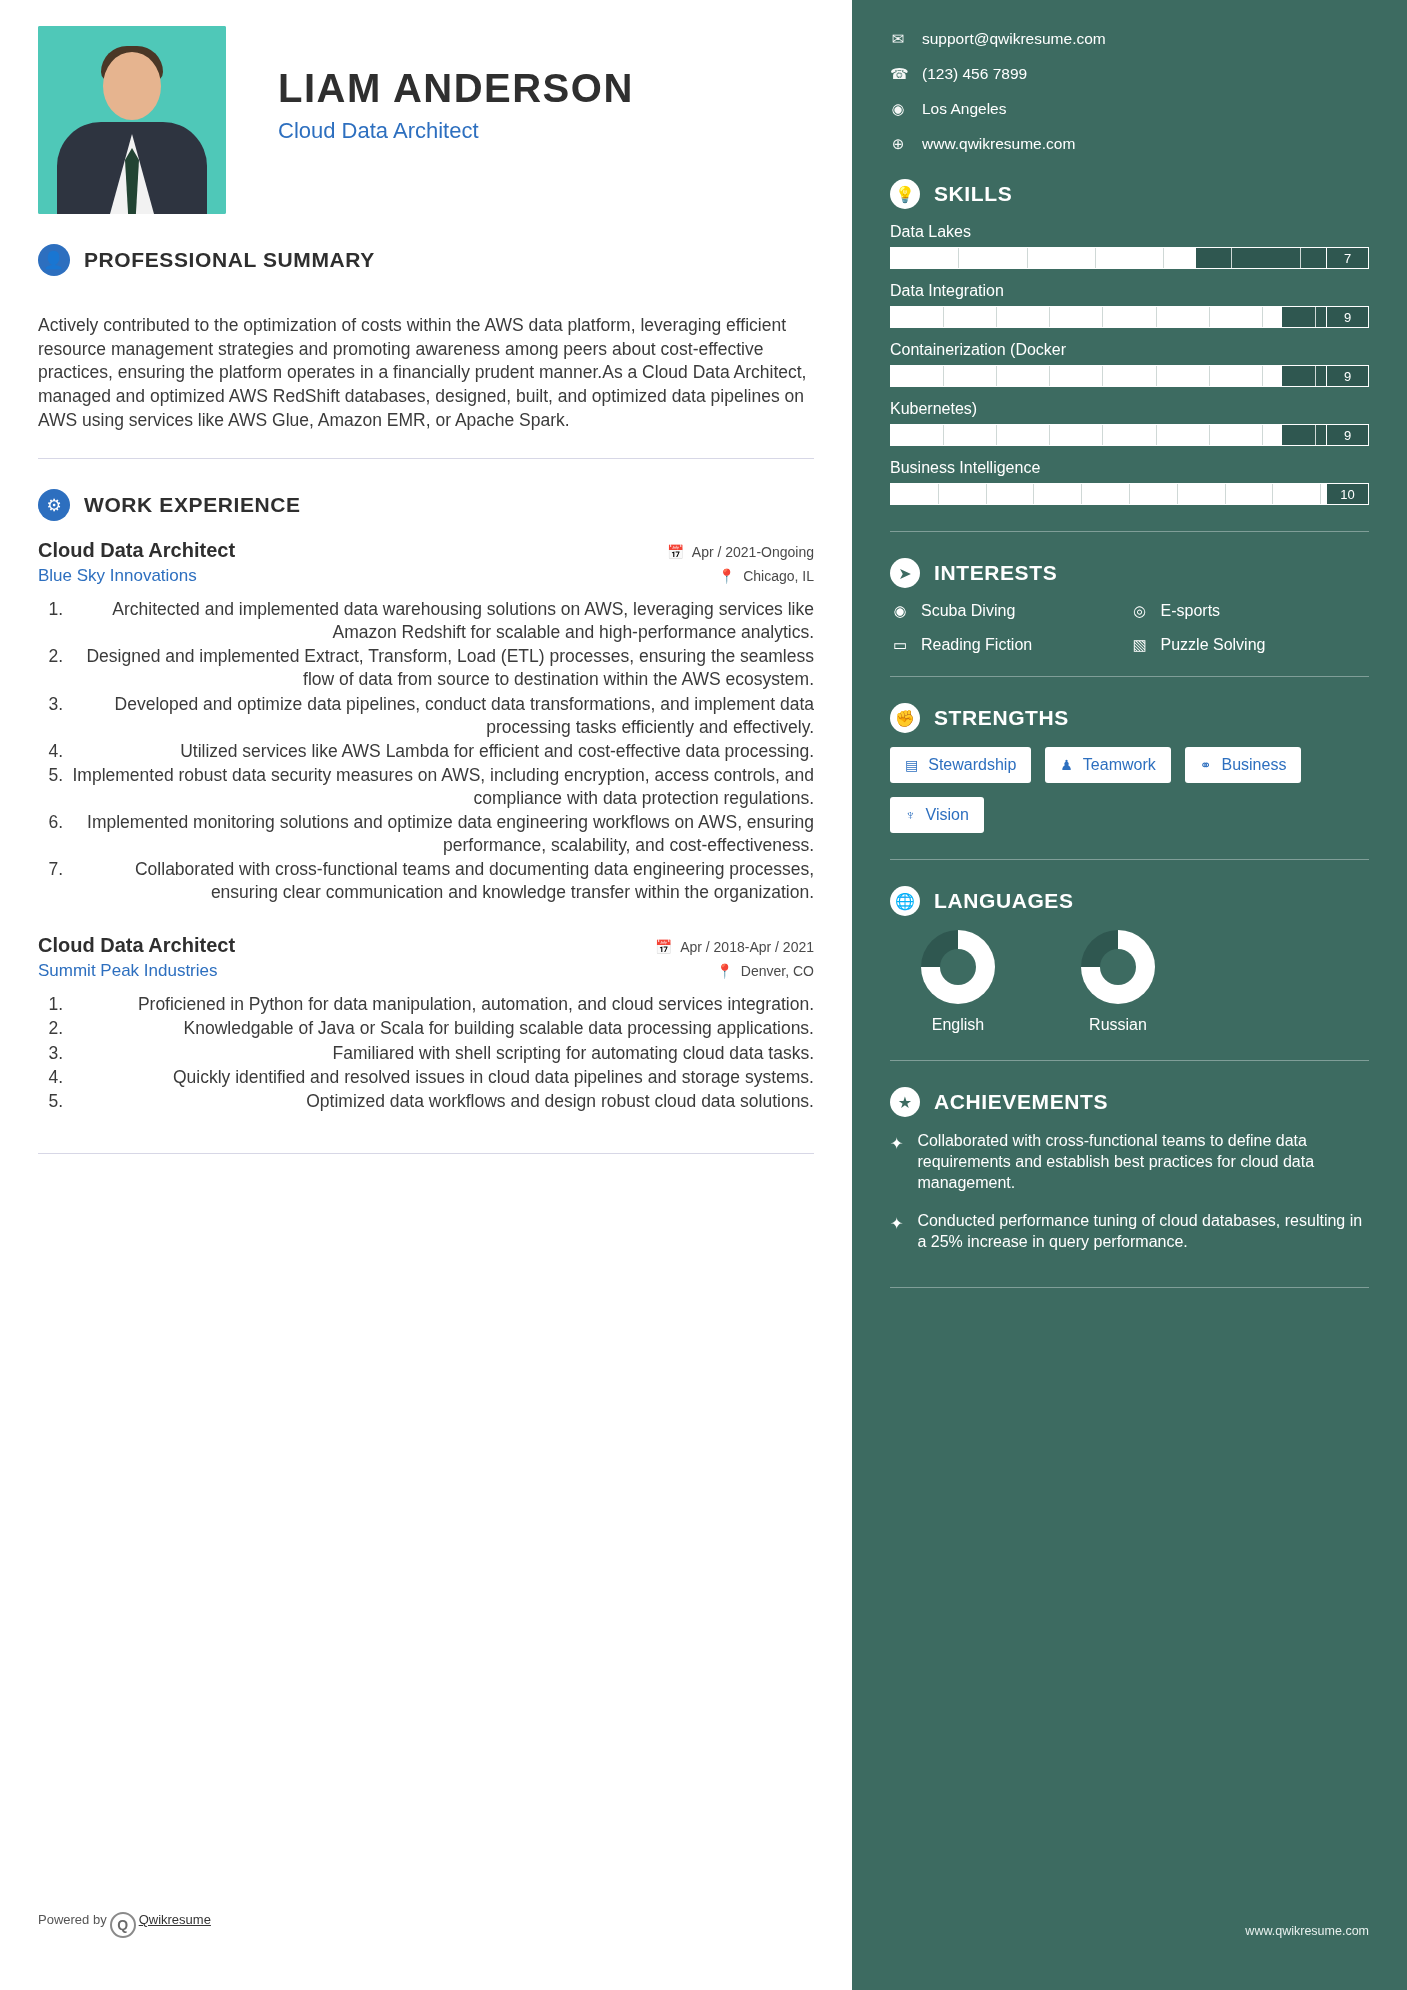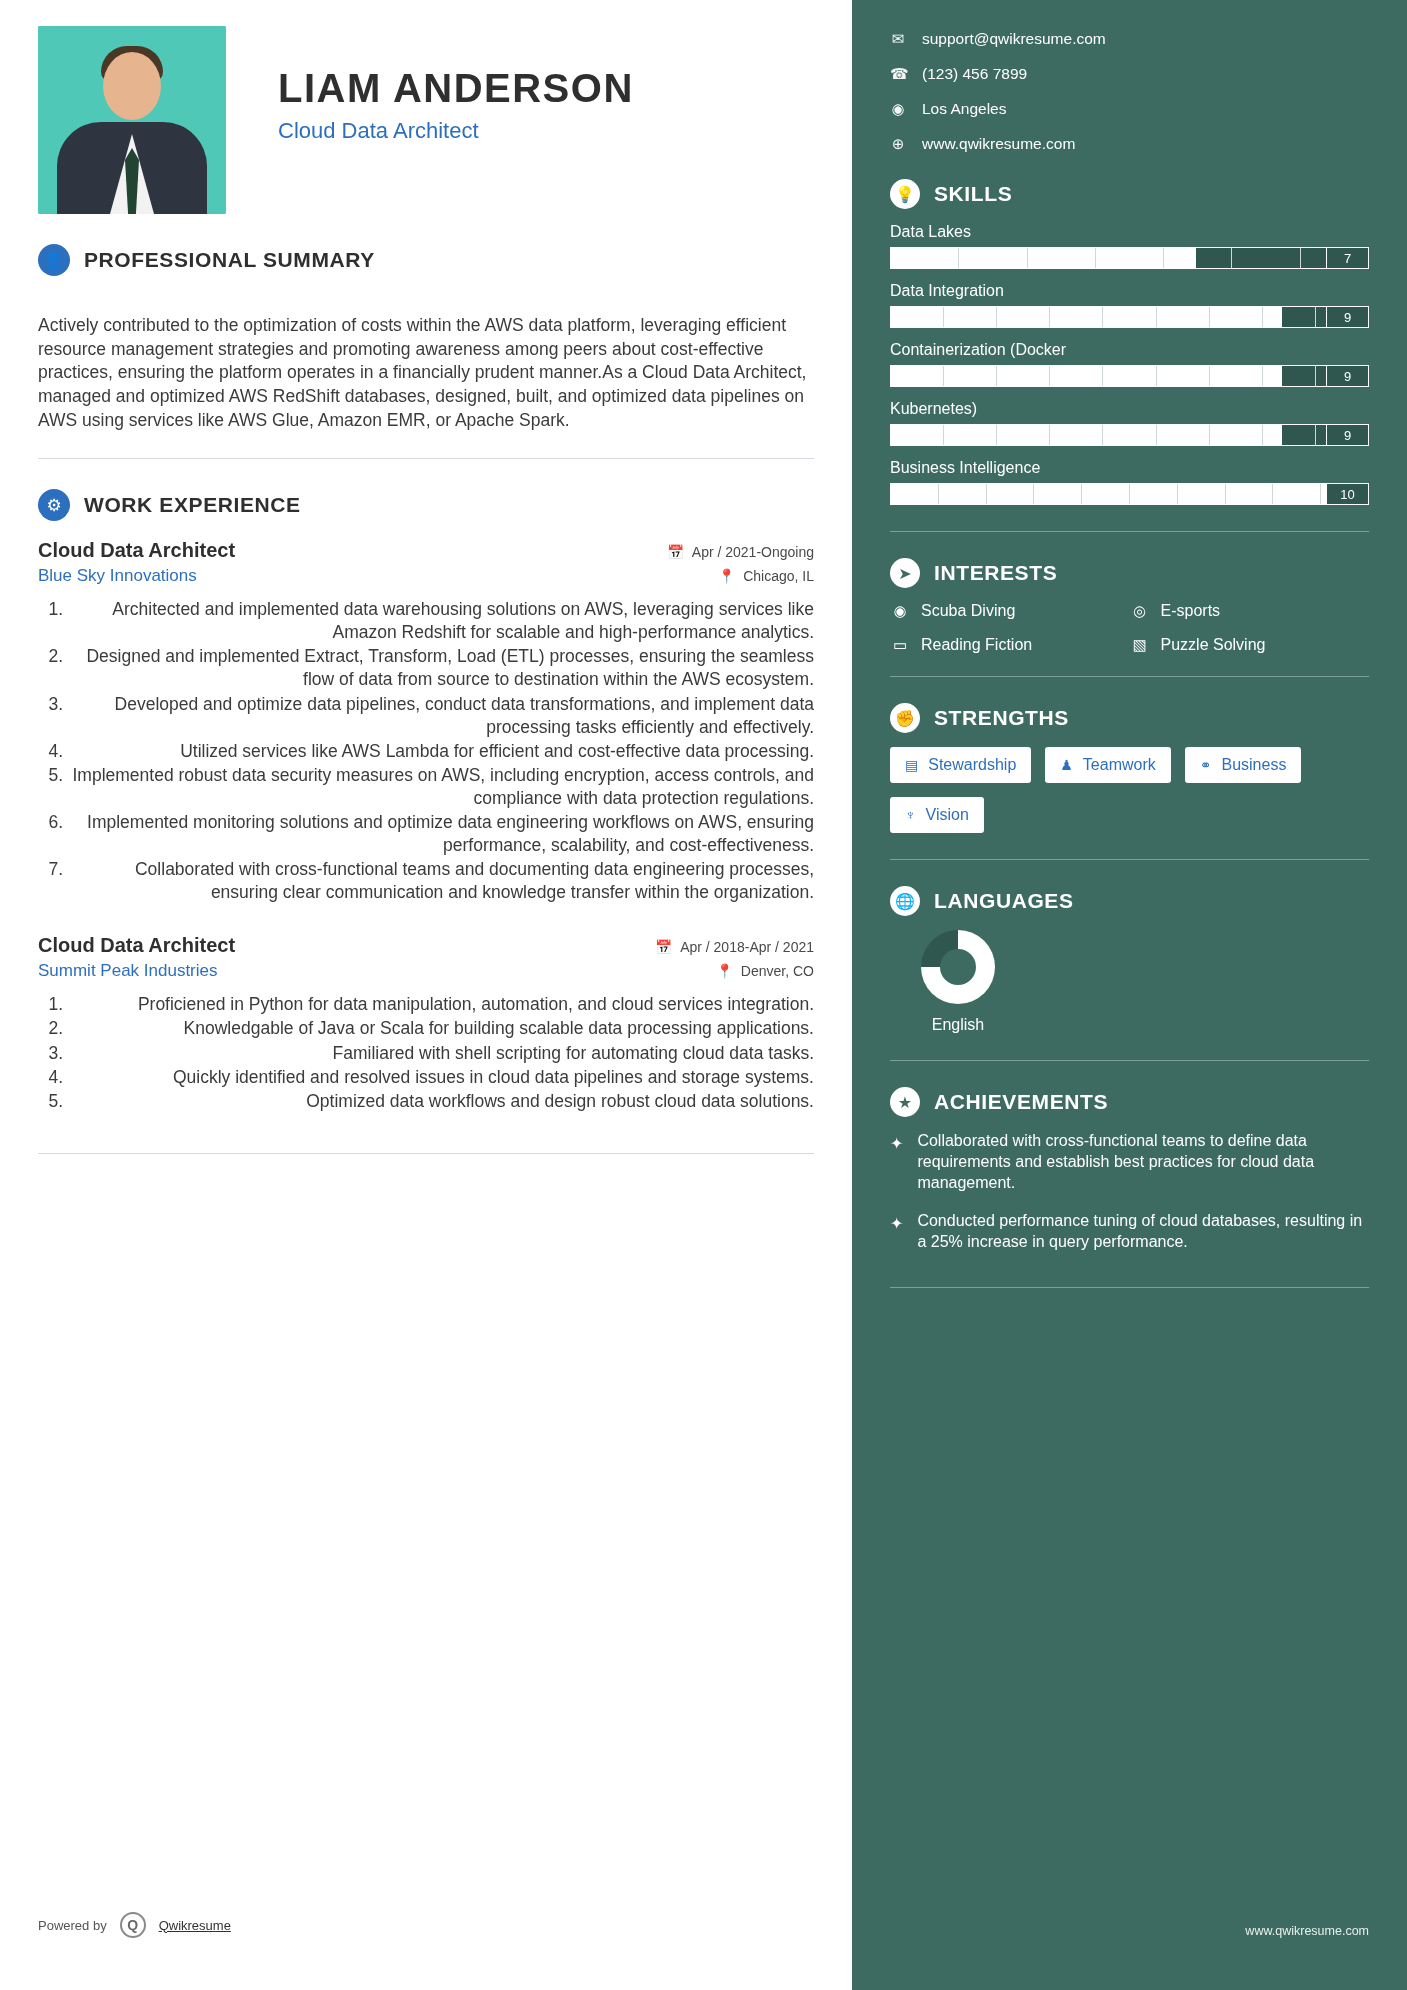--- a/index.html
+++ b/index.html
@@ -80,21 +80,21 @@
   .job-pos { font-size: 20px; font-weight: 700; color: #2f2f2f; }
   .job-meta { font-size: 14px; color: #4a4a4a; display: flex; align-items: center; gap: 7px; }
   .job-company { font-size: 17px; color: #2d6fbf; }
   .job-loc { font-size: 14px; color: #4a4a4a; display: flex; align-items: center; gap: 7px; }
   .job-sub { display: flex; justify-content: space-between; align-items: baseline; margin-top: 4px; }
   ol.duties { margin: 12px 0 0 0; padding-left: 30px; font-size: 17.5px; line-height: 1.32; color: #3b3b3b; }
   ol.duties li { margin-bottom: 1px; padding-left: 4px; text-align: right; }
 
   .footer {
     position: absolute; left: 38px; bottom: 52px;
-    display: flex; align-items: center; gap: 13px; font-size: 13px; color: #555;
+    display: flex; align-items: flex-start; gap: 3px; font-size: 13px; color: #555;
   }
   .qlogo {
     width: 26px; height: 26px; border-radius: 50%;
     border: 2px solid #8a8a8a; color: #6a6a6a;
     display: flex; align-items: center; justify-content: center;
     font-size: 14px; font-weight: 700;
   }
   .footer a { color: #333; text-decoration: underline; }
 
   
@@ -444,20 +444,24 @@
     <div class="r-section">
       <div class="r-head">
         <span class="r-icon">🌐</span>
         <span class="r-title">LANGUAGES</span>
       </div>
       <div class="langs">
         <div class="lang">
           <div class="donut" style="background: conic-gradient(#ffffff 0% 75%, #2f5750 75% 100%);"></div>
           <div class="lang-name">English</div>
         </div>
+        <div class="lang">
+          <div class="donut" style="background: conic-gradient(#ffffff 0% 75%, #2f5750 75% 100%);"></div>
+          <div class="lang-name">Russian</div>
+        </div>
       </div>
     </div>
 
     <div class="r-divider"></div>
 
     <div class="r-section">
       <div class="r-head">
         <span class="r-icon">★</span>
         <span class="r-title">ACHIEVEMENTS</span>
       </div>

